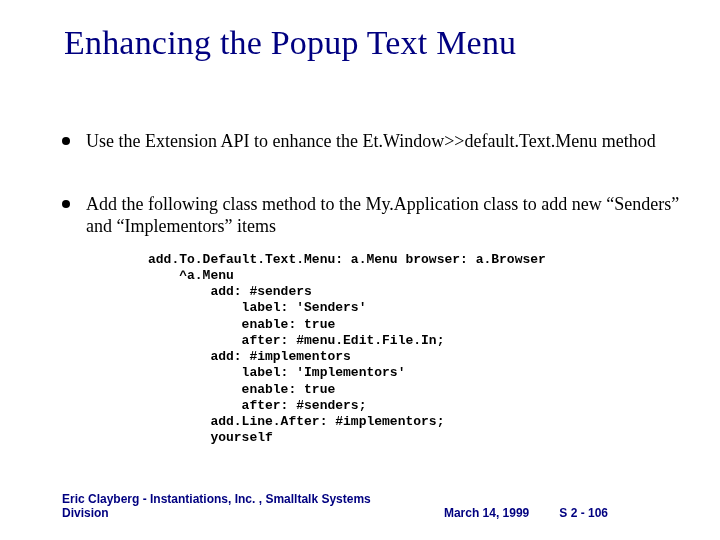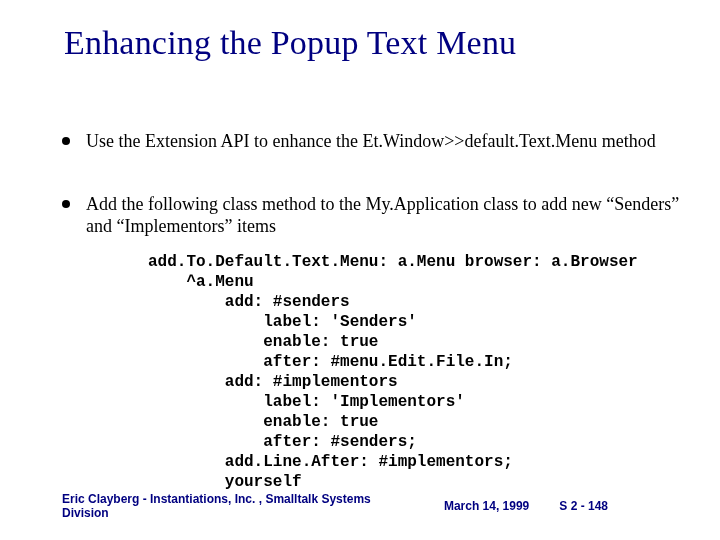--- a/index.html
+++ b/index.html
@@ -44,38 +44,38 @@
   }
 
   .bullet-text {
     font-size: 18px;
     line-height: 1.25;
     color: #000;
   }
 
   .code-block {
     font-family: "Courier New", Courier, monospace;
-    font-size: 16px;
+    font-size: 13px;
     font-weight: bold;
     line-height: 1.25;
     white-space: pre;
     color: #000;
     padding-left: 86px;
     margin-top: 4px;
   }
 
   .footer {
     position: absolute;
     bottom: 20px;
     left: 0;
     width: 648px;
     padding: 0 40px 0 62px;
     display: flex;
     justify-content: space-between;
-    align-items: center;
+    align-items: flex-end;
     font-family: Arial, Helvetica, sans-serif;
     font-size: 12px;
     font-weight: bold;
     color: #000080;
   }
   .footer .left { flex: 1; text-align: left; }
   .footer .center { flex: 0 0 auto; text-align: center; padding: 0 30px; }
   .footer .right { flex: 0 0 auto; text-align: right; }
 </style>
 </head>
@@ -108,16 +108,16 @@
             enable: true
             after: #senders;
         add.Line.After: #implementors;
         yourself</div>
 
   </div>
 
   <div class="footer">
     <span class="left">Eric Clayberg - Instantiations, Inc. , Smalltalk Systems Division</span>
     <span class="center">March 14, 1999</span>
-    <span class="right">S 2 - 148</span>
+    <span class="right">S 2 - 106</span>
   </div>
 
 </div>
 
 </body></html>

